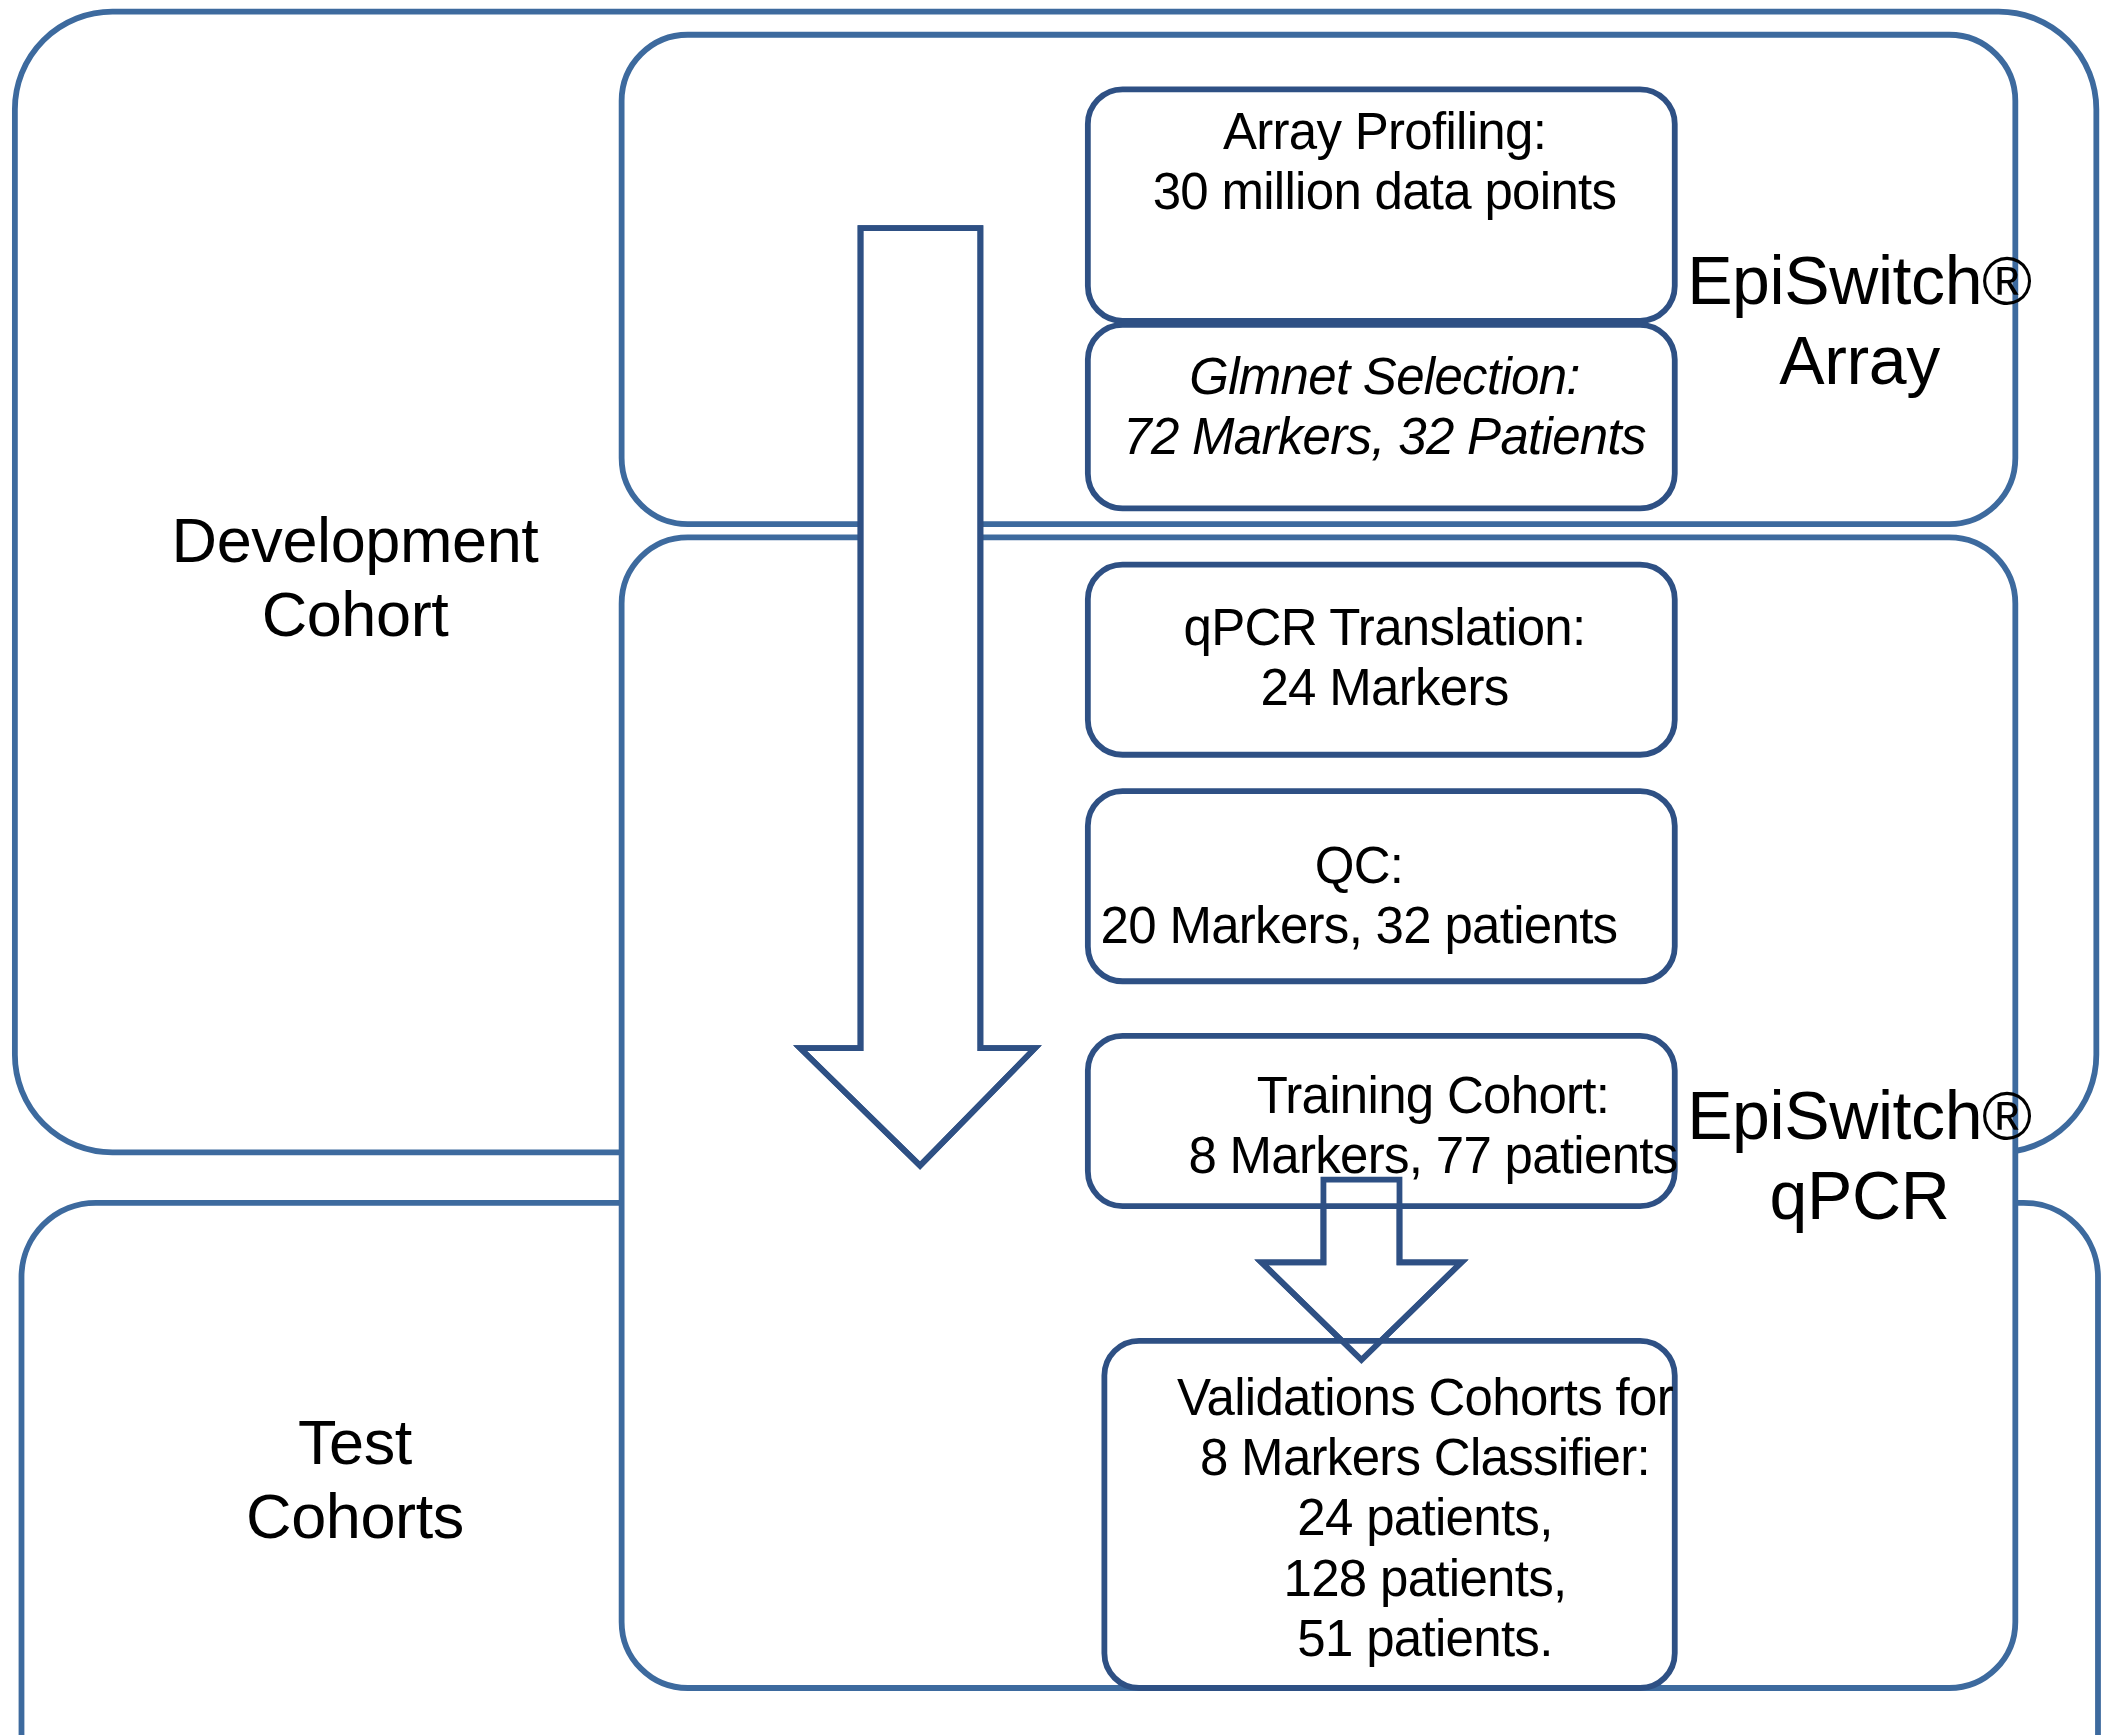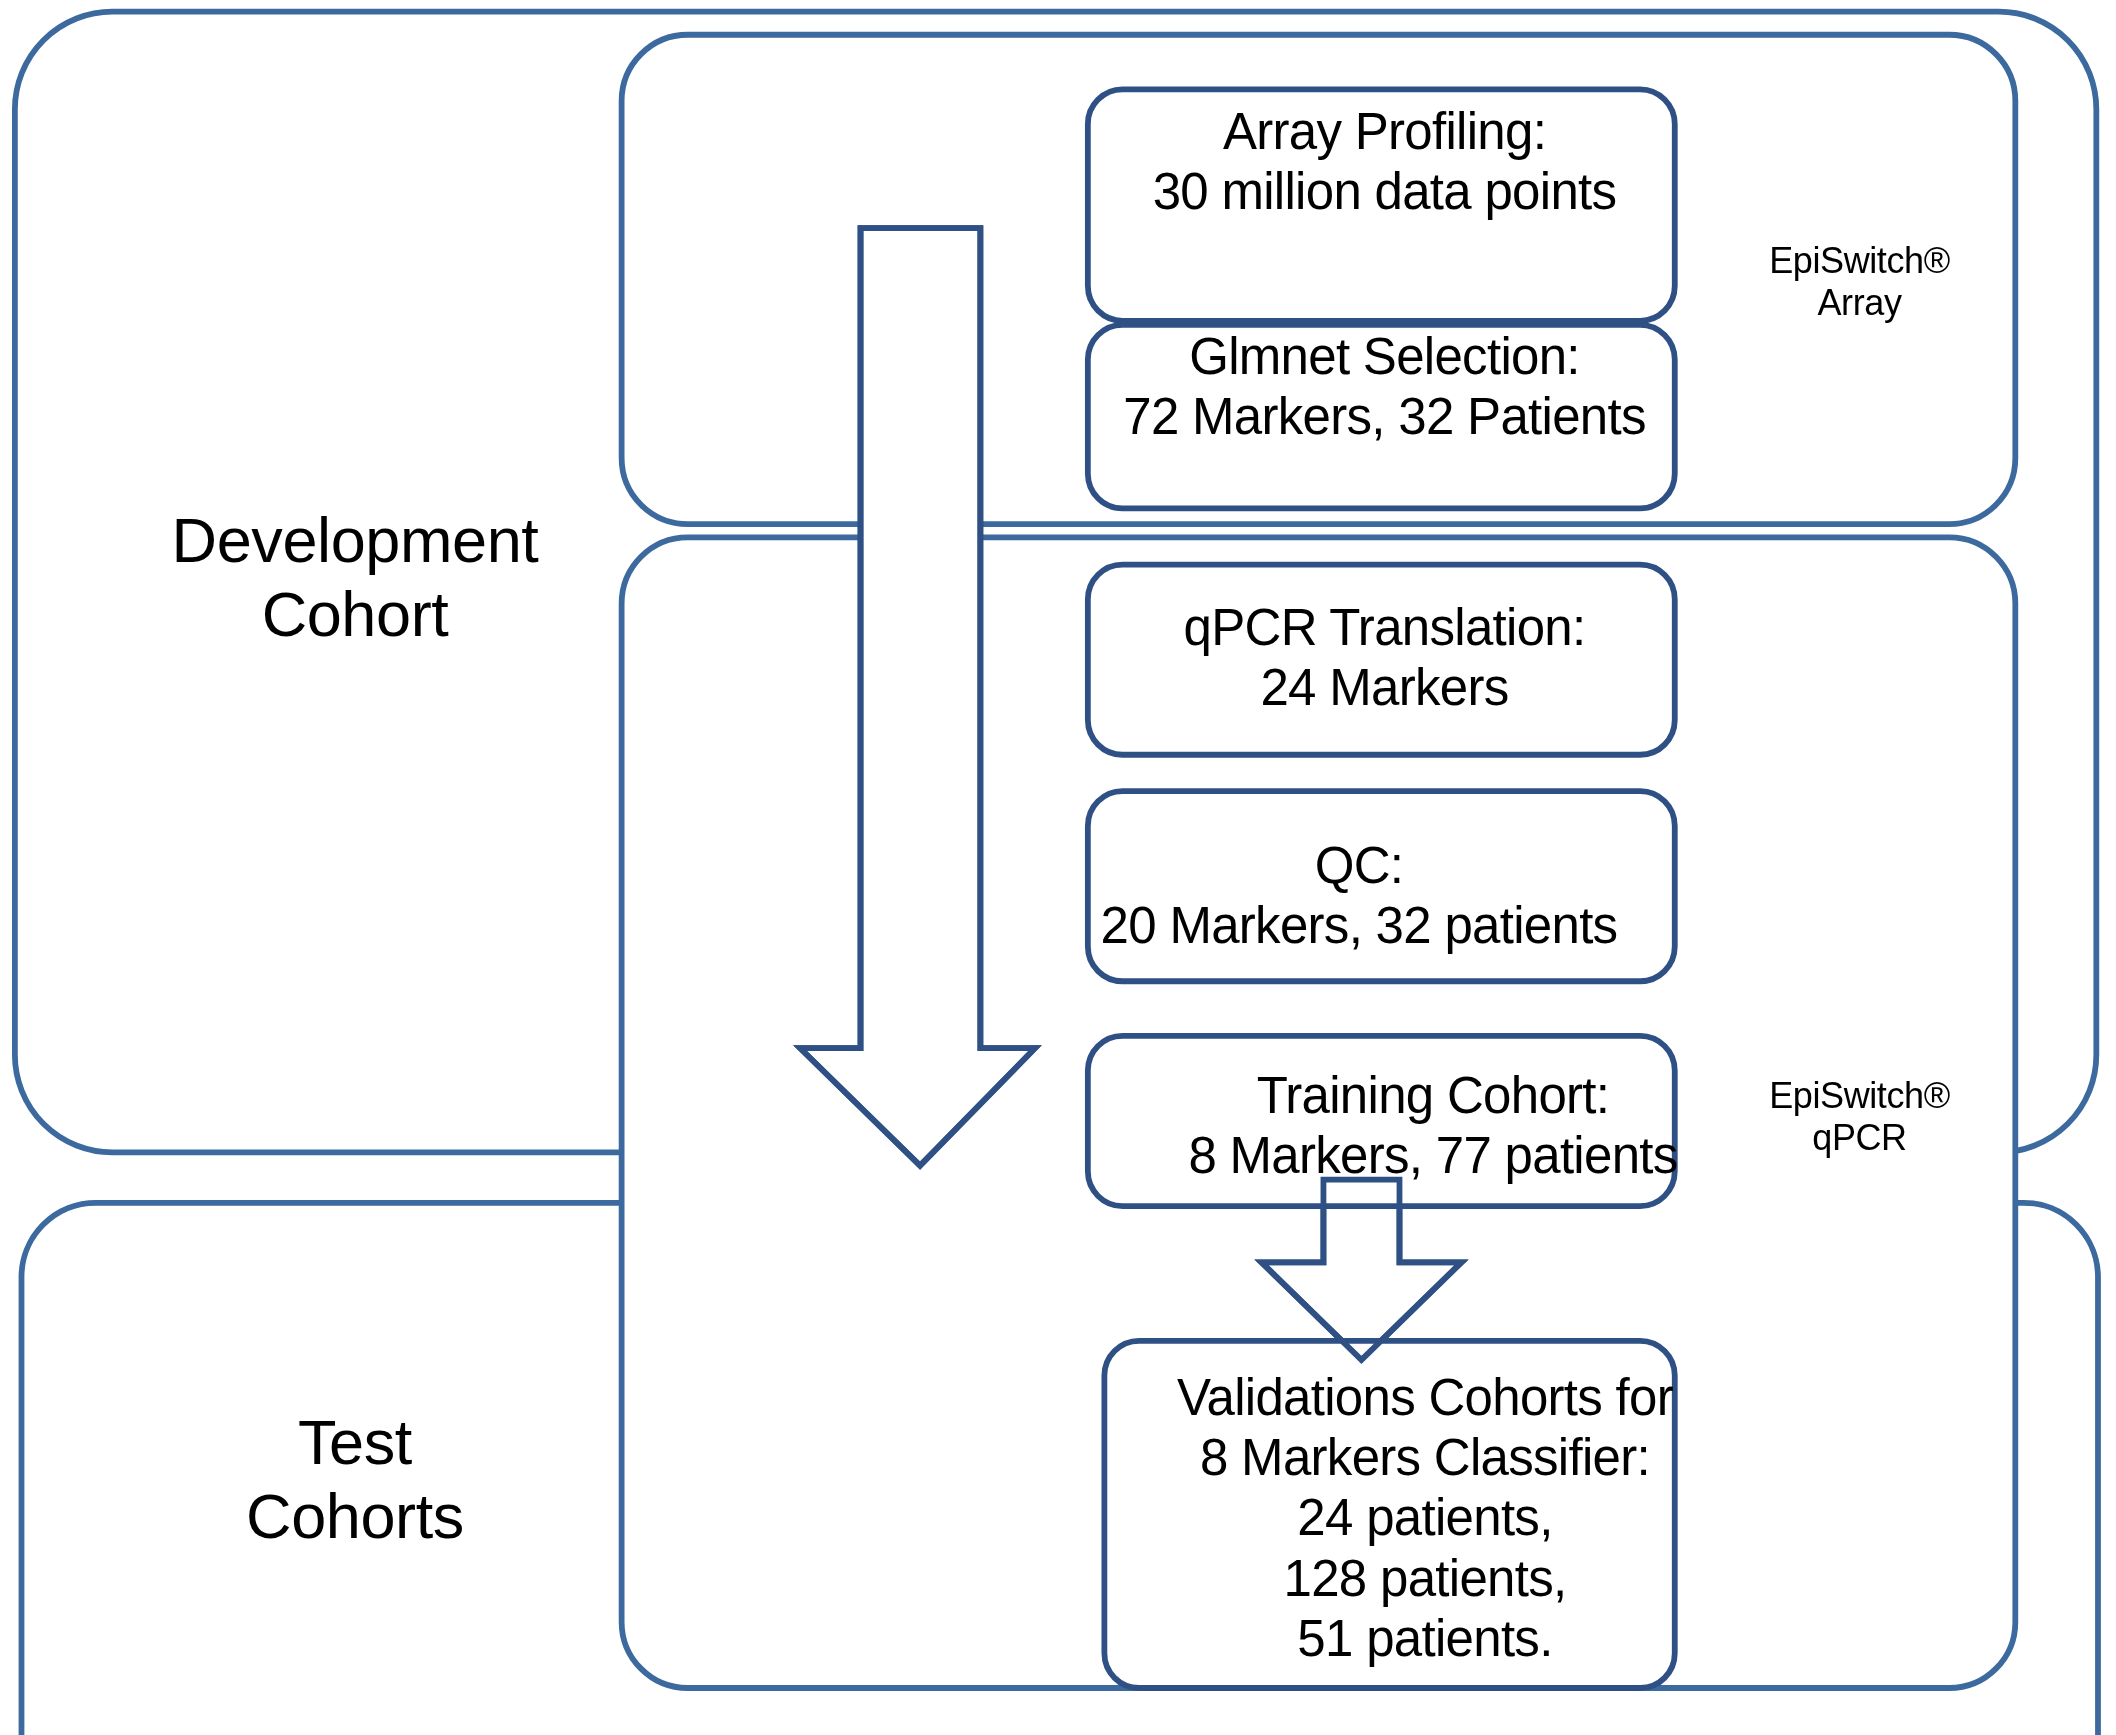--- a/index.html
+++ b/index.html
@@ -34,36 +34,36 @@
     color: #000;
     z-index: 5;
   }
   
   .group-label {
     font-size: 63px;
     letter-spacing: -0.4px;
   }
   
   .platform-label {
-    font-size: 36px;
+    font-size: 68px;
     letter-spacing: -0.4px;
   }
   
   .box-label {
     font-size: 51px;
     letter-spacing: -0.7px;
     text-align: center;
   }
   #dev-cohort-label { left: 107px;  top: 503px;  width: 496px; }
   #test-cohort-label { left: 107px; top: 1405px; width: 496px; }
   #array-platform-label { left: 1682px; top: 240px;  width: 355px; }
   #qpcr-platform-label  { left: 1682px; top: 1075px; width: 355px; }
 
   #box-array-profiling   { left: 1091px; top: 102px;  width: 587px; }
-  #box-glmnet-selection  { left: 1091px; top: 327px;  width: 587px; }
+  #box-glmnet-selection  { left: 1091px; top: 347px;  width: 587px; font-style: italic; }
   #box-qpcr-translation  { left: 1091px; top: 598px;  width: 587px; }
   #box-qc                { left: 1091px; top: 836px; width: 536px; }
   #box-training-cohort   { left: 1091px; top: 1066px; width: 684px; }
   #box-validation        { left: 1108px; top: 1368px; width: 634px; }
 </style>
 </head>
 <body>
 
 <div id="stage">
 

